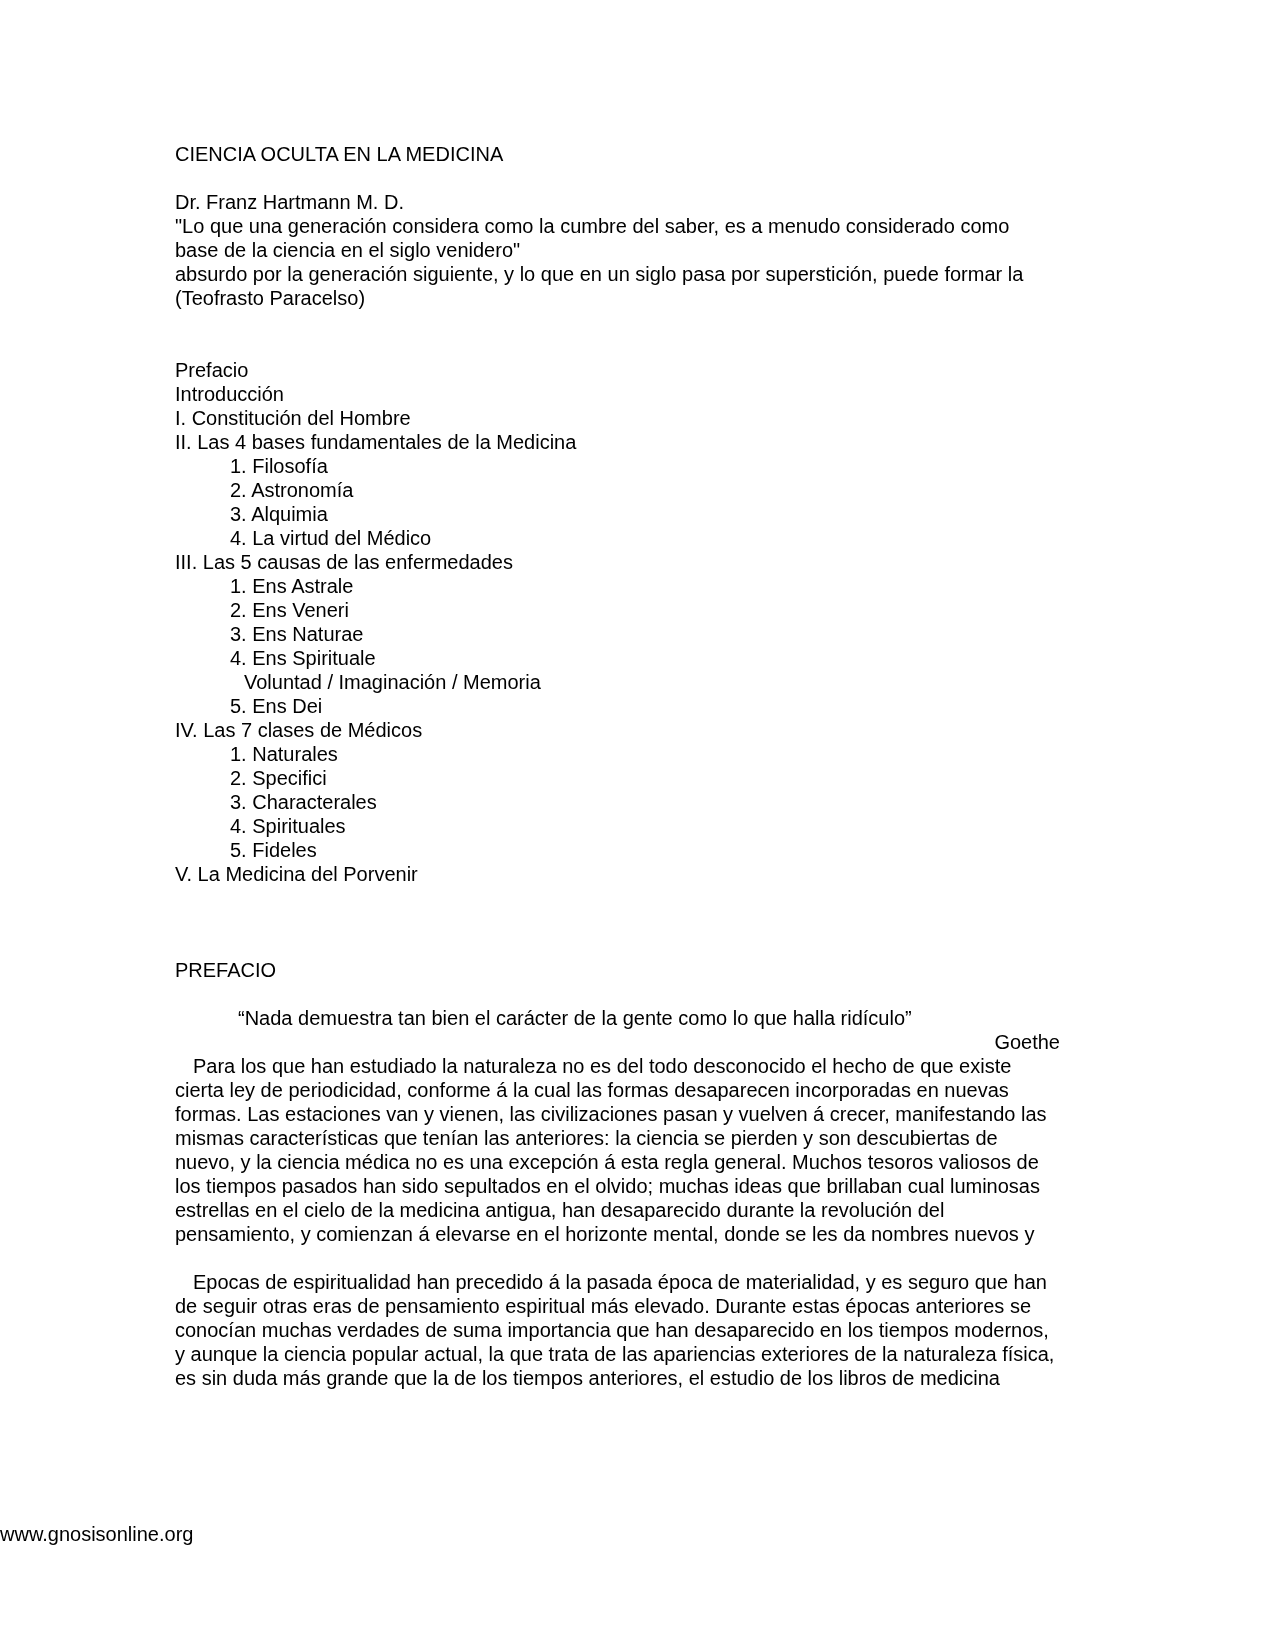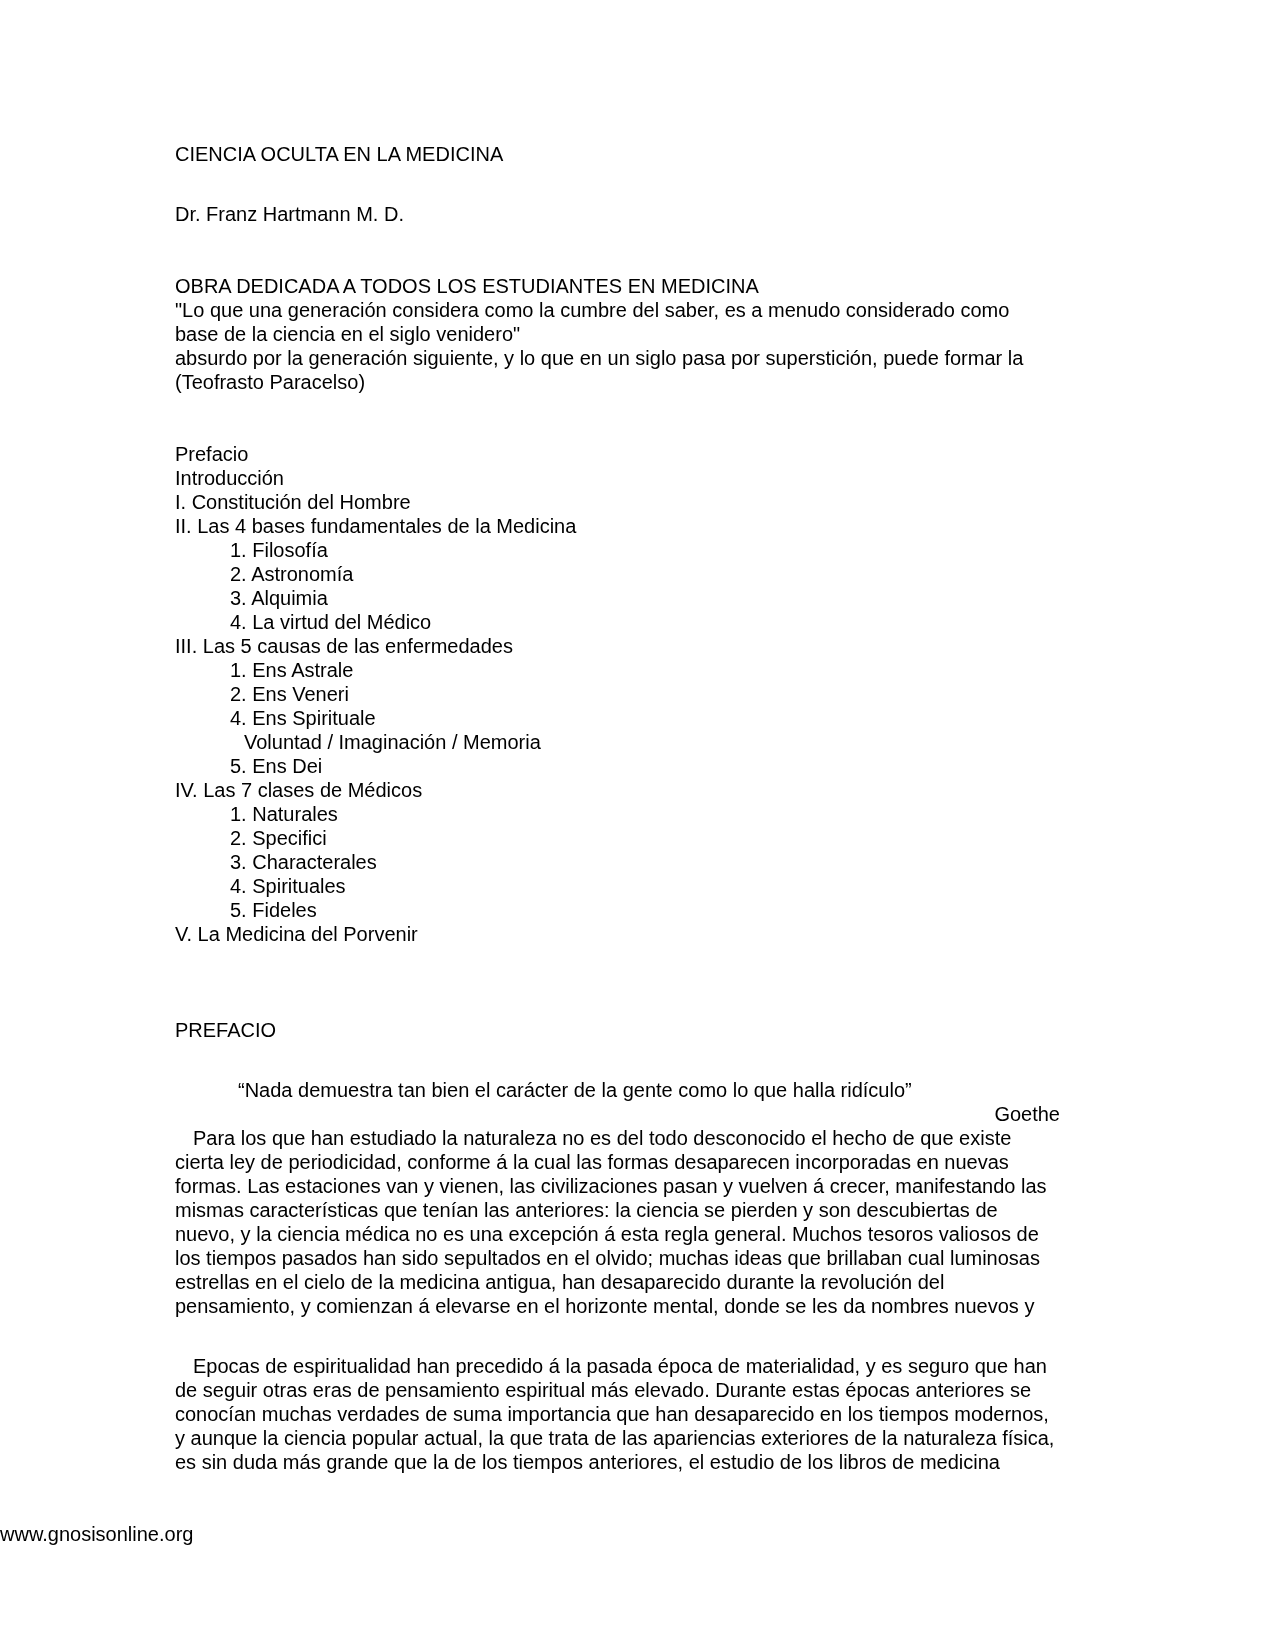--- a/index.html
+++ b/index.html
@@ -22,21 +22,21 @@
     position: absolute;
     left: 175px;
     top: 142px;
     width: 930px;
   }
   .line {
     min-height: 24px;
     white-space: pre-wrap;
   }
   
-  .mt-1 { margin-top: 36px; }
+  .mt-1 { margin-top: 24px; }
   .mt-2 { margin-top: 48px; }
   .mt-3 { margin-top: 72px; }
   
   .ind-sub   { padding-left: 55px; }   
   .ind-vol   { padding-left: 69px; }   
   .ind-quote { padding-left: 63px; }   
   .ind-first { text-indent: 18px; }    
   .goethe {
     text-align: right;
     padding-right: 45px;
@@ -51,38 +51,38 @@
 </style>
 </head>
 <body>
 
 <div class="page">
   <div class="content">
 
     <div class="line">CIENCIA OCULTA EN LA MEDICINA</div>
     <div class="line mt-1">Dr. Franz Hartmann M. D.</div>
 
-    <div class="line mt-2">OBRA DEDICADA A TODOS LOS ESTUDIANTES EN MEDICINA</div>
     <div class="line">"Lo que una generación considera como la cumbre del saber, es a menudo considerado como</div>
     <div class="line">base de la ciencia en el siglo venidero"</div>
     <div class="line">absurdo por la generación siguiente, y lo que en un siglo pasa por superstición, puede formar la</div>
     <div class="line">(Teofrasto Paracelso)</div>
 
     <div class="toc mt-2">
       <div class="line">Prefacio</div>
       <div class="line">Introducción</div>
       <div class="line">I. Constitución del Hombre</div>
       <div class="line">II. Las 4 bases fundamentales de la Medicina</div>
       <div class="line ind-sub">1. Filosofía</div>
       <div class="line ind-sub">2. Astronomía</div>
       <div class="line ind-sub">3. Alquimia</div>
       <div class="line ind-sub">4. La virtud del Médico</div>
       <div class="line">III. Las 5 causas de las enfermedades</div>
       <div class="line ind-sub">1. Ens Astrale</div>
       <div class="line ind-sub">2. Ens Veneri</div>
+      <div class="line ind-sub">3. Ens Naturae</div>
       <div class="line ind-sub">4. Ens Spirituale</div>
       <div class="line ind-vol">Voluntad / Imaginación / Memoria</div>
       <div class="line ind-sub">5. Ens Dei</div>
       <div class="line">IV. Las 7 clases de Médicos</div>
       <div class="line ind-sub">1. Naturales</div>
       <div class="line ind-sub">2. Specifici</div>
       <div class="line ind-sub">3. Characterales</div>
       <div class="line ind-sub">4. Spirituales</div>
       <div class="line ind-sub">5. Fideles</div>
       <div class="line">V. La Medicina del Porvenir</div>

